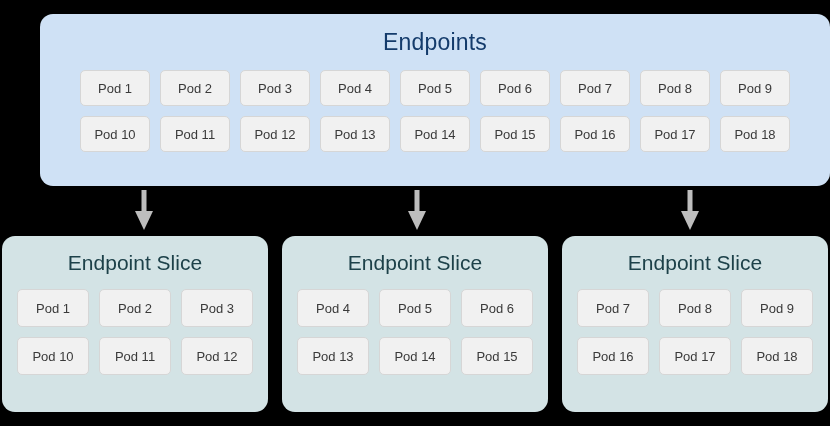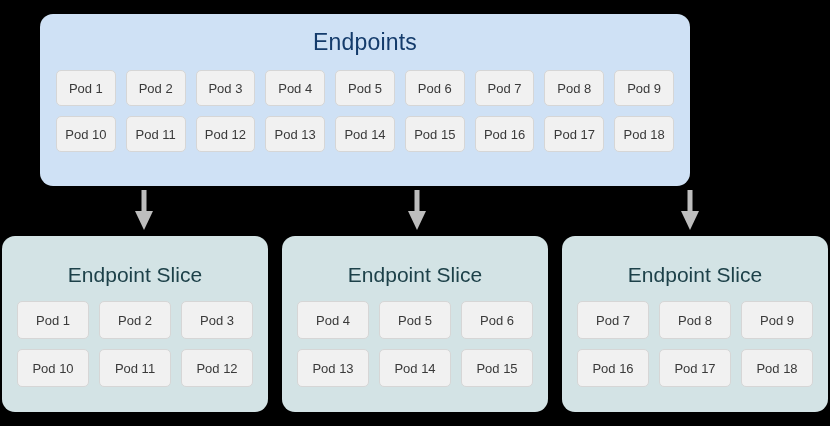--- a/index.html
+++ b/index.html
@@ -14,21 +14,21 @@
   body {
     font-family: "Liberation Sans", sans-serif;
     position: relative;
   }
 
   
   .endpoints-panel {
     position: absolute;
     left: 40px;
     top: 14px;
-    width: 650px;
+    width: 790px;
     height: 172px;
     background: #cfe1f5;
     border-radius: 13px;
     box-shadow: 0 2px 5px rgba(0,0,0,0.35);
   }
 
   .endpoints-title {
     text-align: center;
     color: #143b6b;
     font-size: 23px;
@@ -95,21 +95,21 @@
     background: #d3e3e5;
     border-radius: 13px;
     box-shadow: 0 2px 5px rgba(0,0,0,0.35);
   }
 
   .slice-title {
     text-align: center;
     color: #1d4149;
     font-size: 21px;
     font-weight: 400;
-    padding-top: 28px;
+    padding-top: 16px;
     line-height: 1;
   }
 
   .slice-rows {
     margin-top: 16px;
     padding: 0 14px;
   }
 
   .slice-row {
     display: flex;

